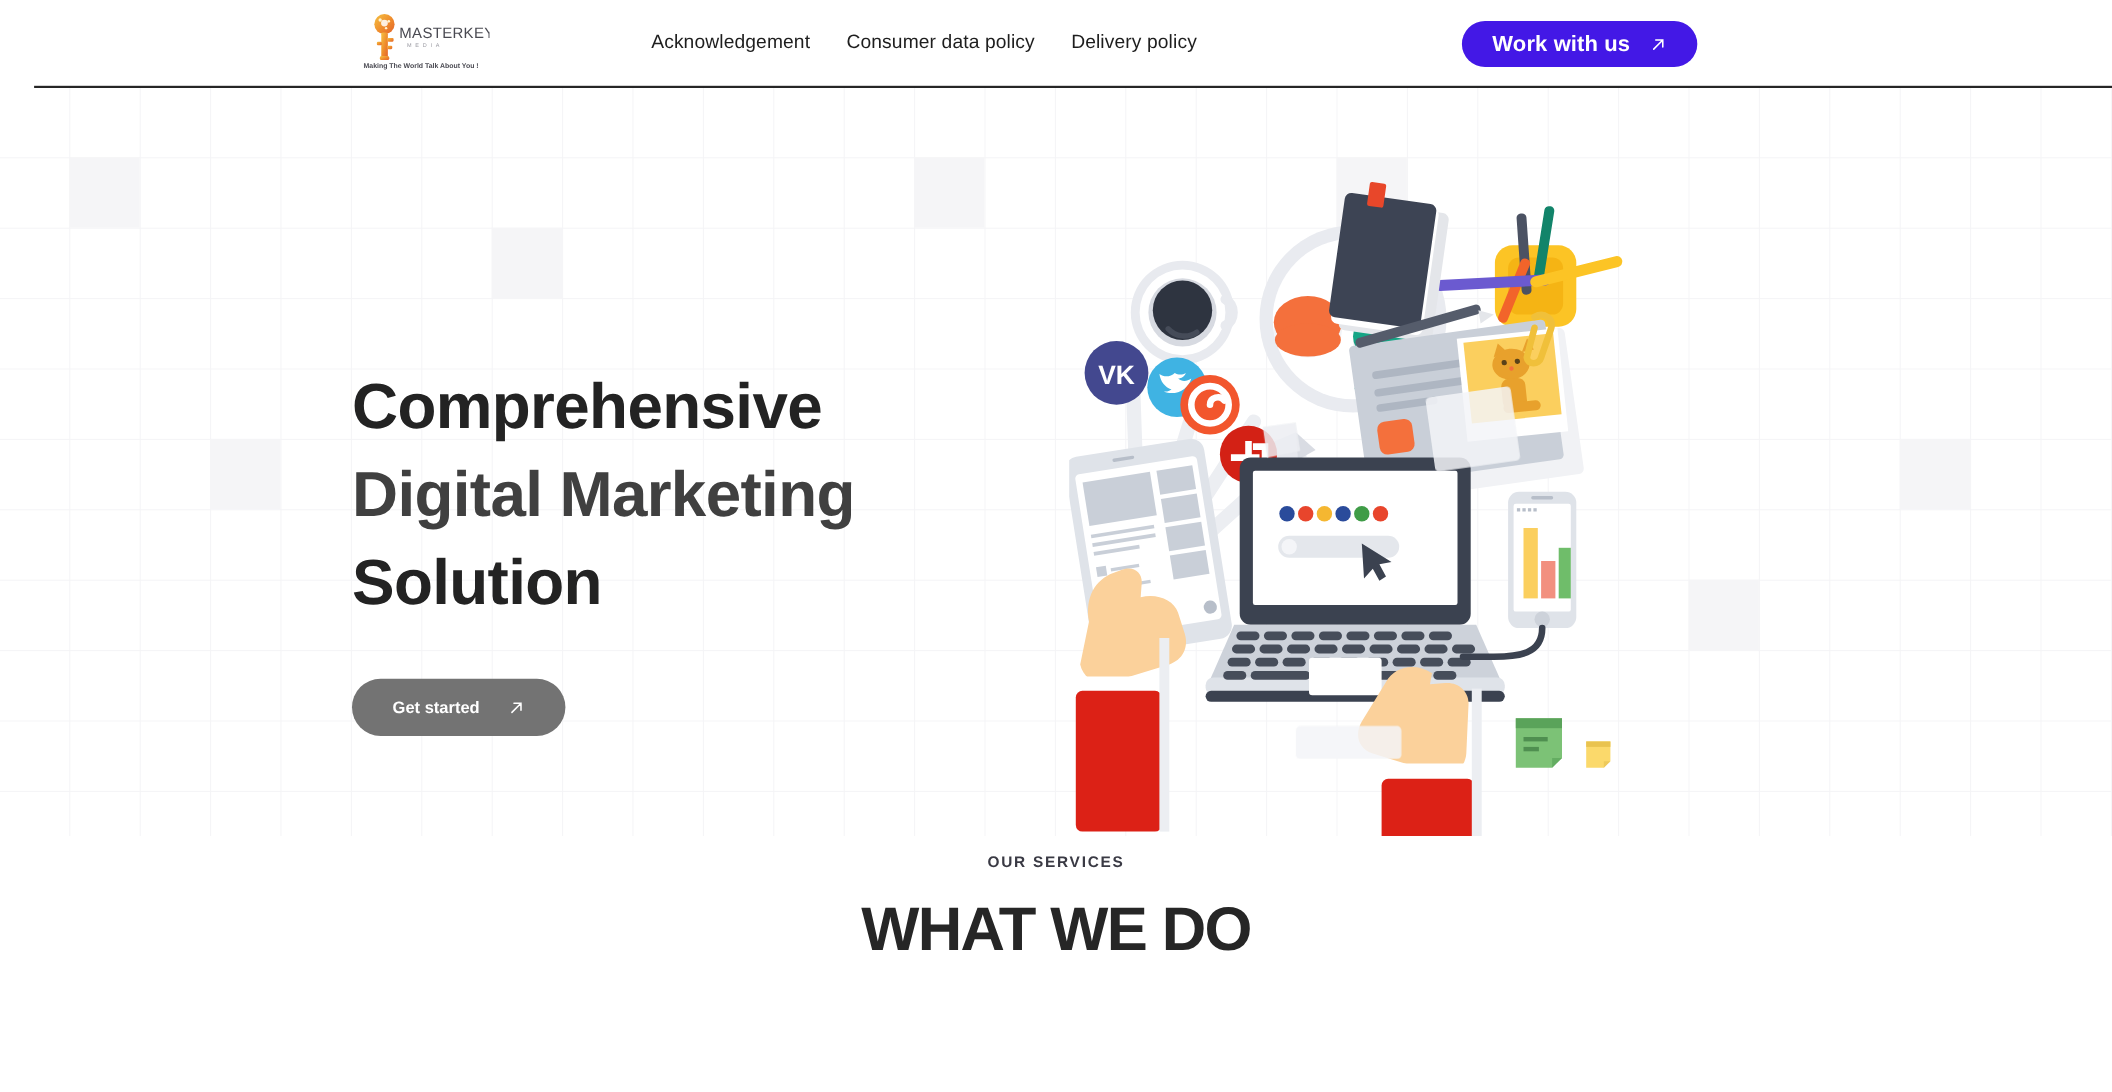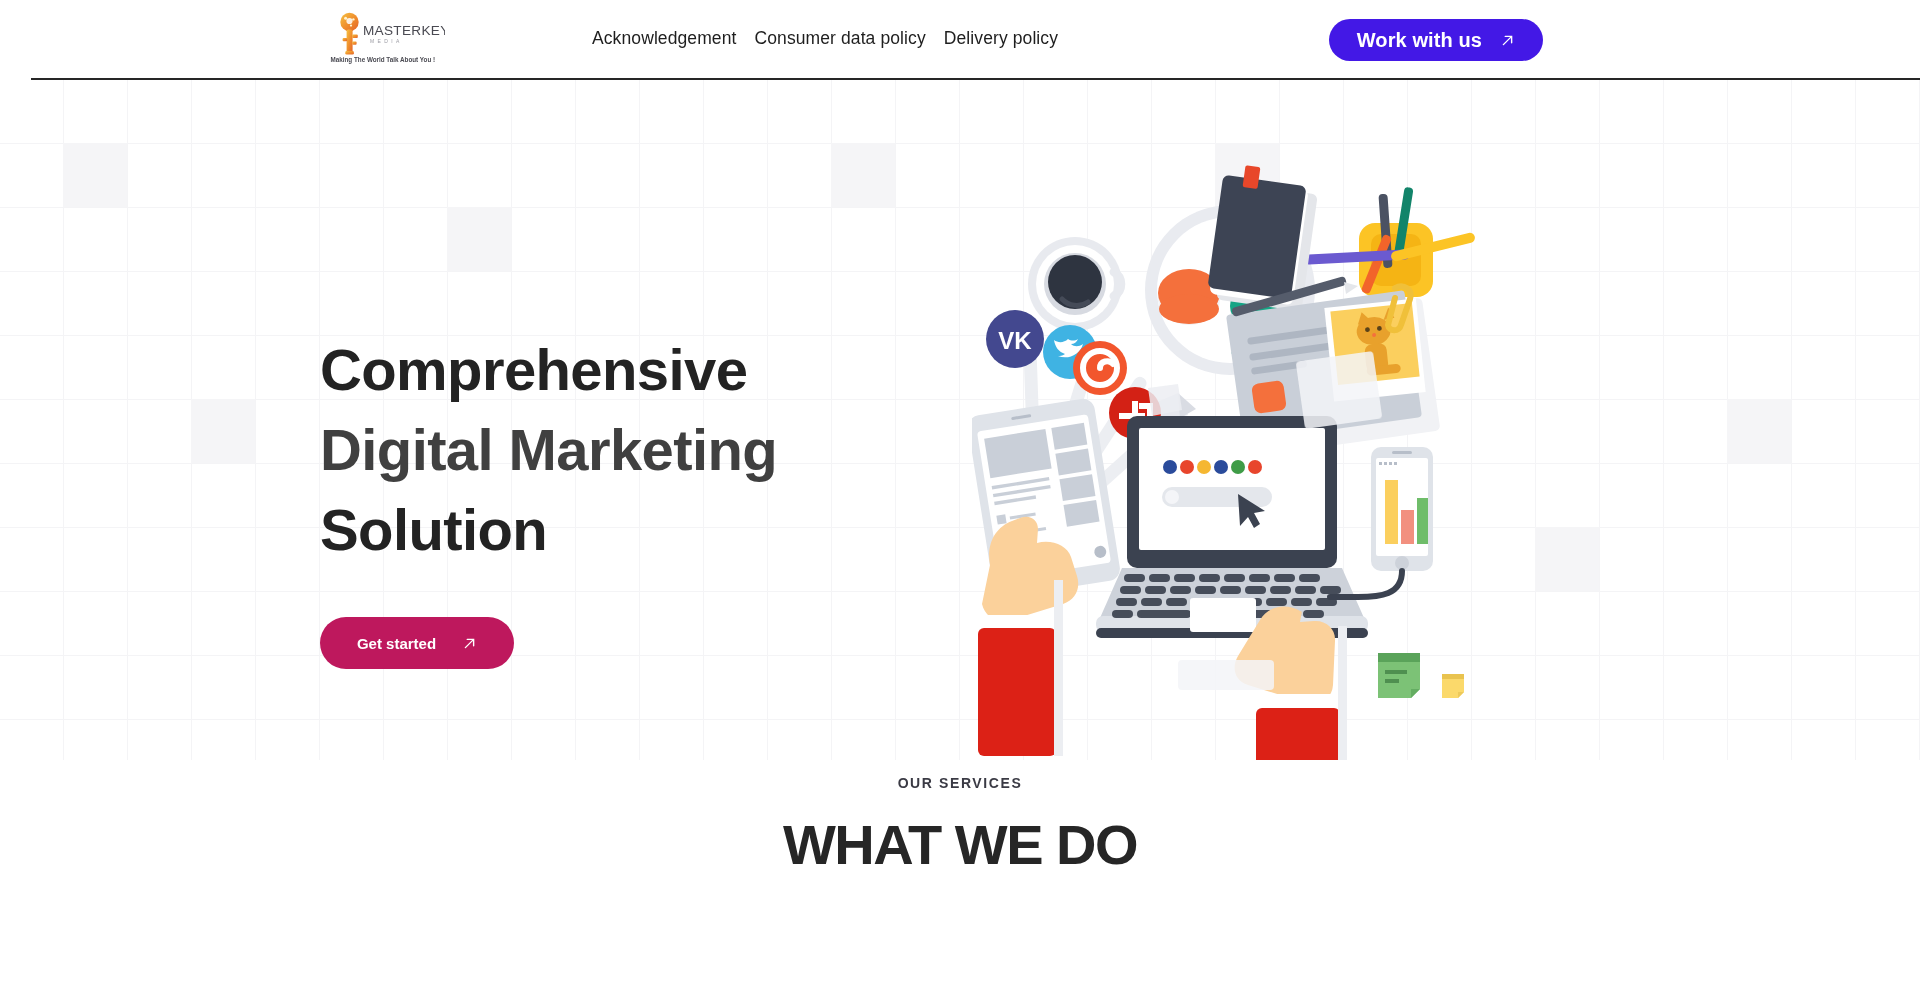--- a/index.html
+++ b/index.html
@@ -23,21 +23,21 @@
     margin-left:31px;
   }
   #logo-block{
     position:absolute; left:299px; top:10px;
     width:115px; height:58px;
     display:block;
   }
   #logo-svg{ display:block; }
   #nav{
     position:absolute; left:559px; top:0; height:78px;
-    display:flex; align-items:center; gap:14px;
+    display:flex; align-items:center; gap:29px;
   }
   .nav-link{
     font-size:17.5px; color:#1e1e1e; line-height:1;
     padding:6px 2px; cursor:pointer; white-space:nowrap;
     letter-spacing:0.1px;
   }
   #work-btn{
     position:absolute; right:377px; top:19px;
     height:42px; padding:0 28px;
     background:#4318e6; color:#ffffff;
@@ -74,21 +74,21 @@
     font-size:58px; font-weight:bold;
     line-height:80px; letter-spacing:-0.6px;
     color:#232323;
   }
   #headline .accent{ color:#404040; display:block; }
   #headline .l1, #headline .l3{ display:block; }
 
   #get-started-btn{
     margin-top:47px;
     width:194px; height:52px;
-    background:#be185d; color:#ffffff;
+    background:#737373; color:#ffffff;
     border:none; border-radius:999px;
     display:flex; align-items:center; justify-content:center; gap:26px;
     cursor:pointer;
     text-align:center;
   }
   #get-started-label{ font-size:15px; font-weight:bold; }
 
   
   #hero-art{
     position:absolute; right:388px; top:80px;

